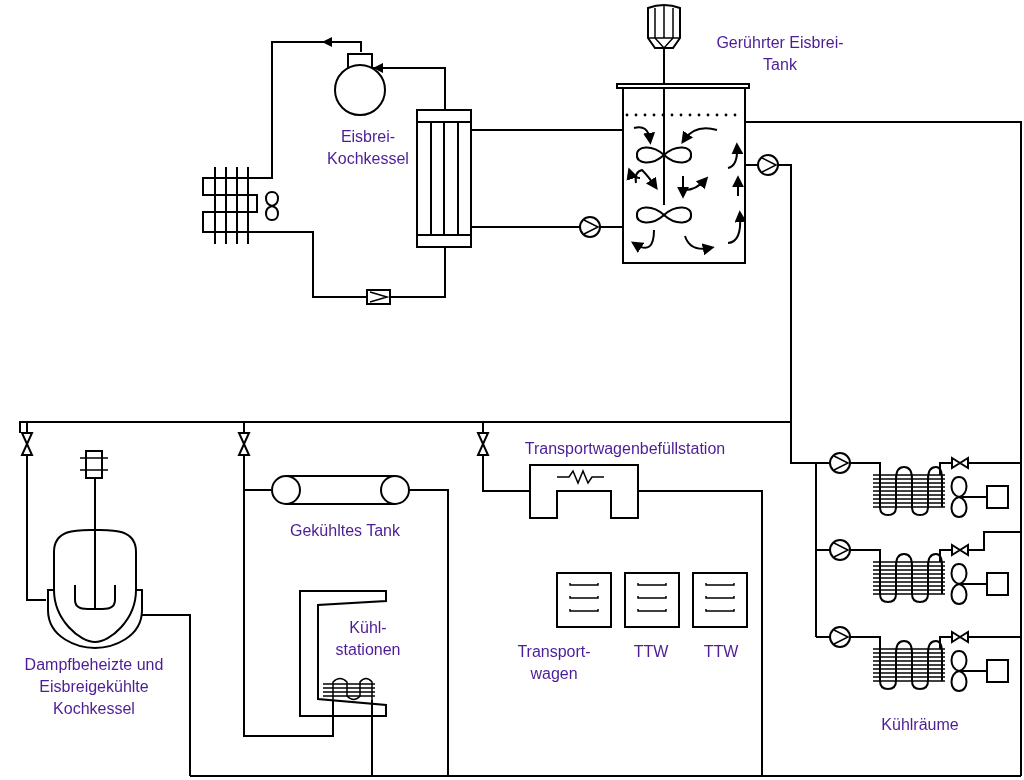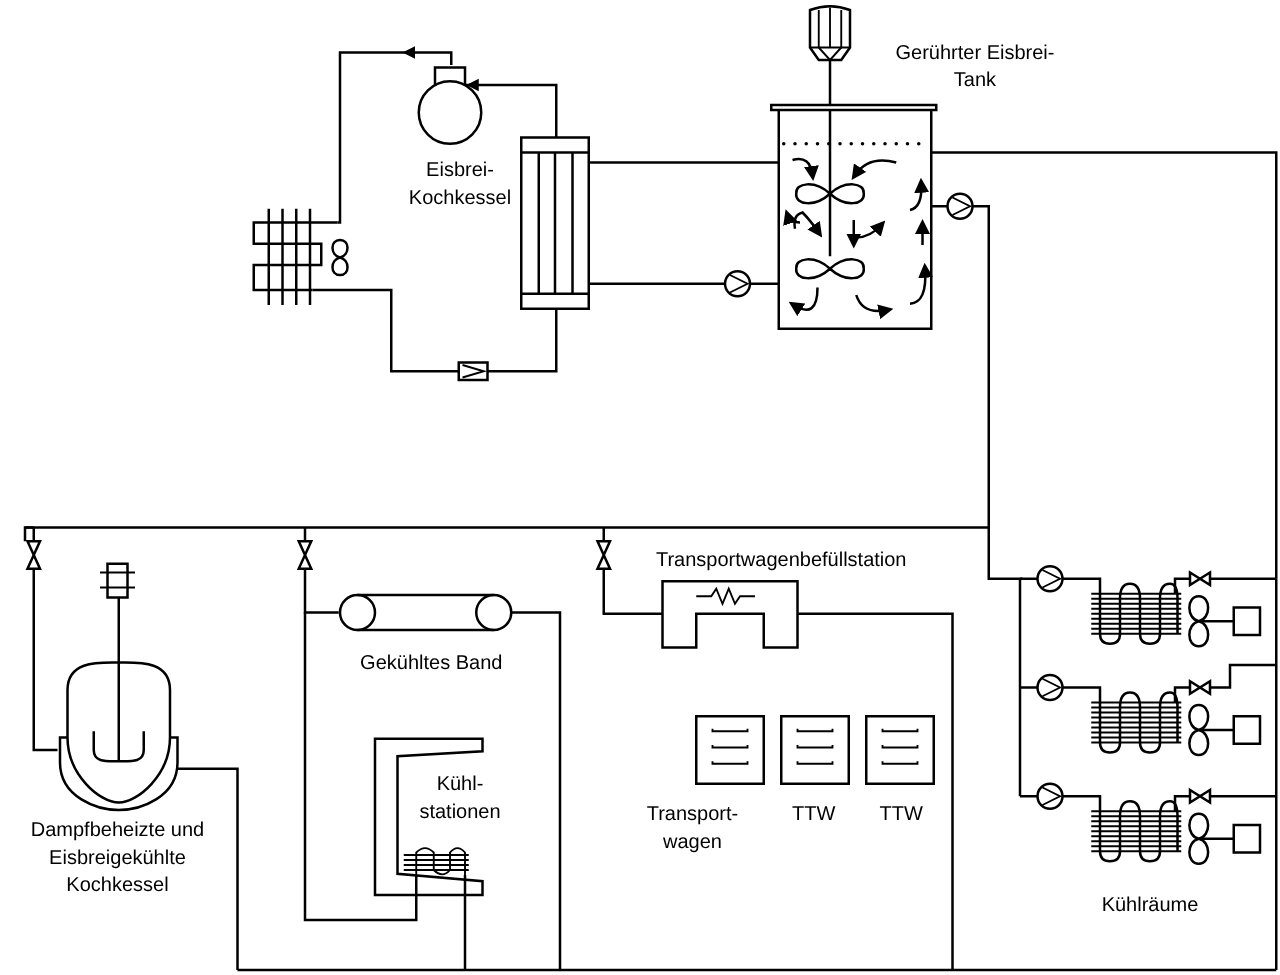--- a/index.html
+++ b/index.html
@@ -6,21 +6,21 @@
   body { width: 1024px; height: 780px; overflow: hidden; position: relative; }
   svg { position: absolute; left: 0; top: 0; }
   .ln { stroke: #000; stroke-width: 2; fill: none; }
   .lt { stroke: #000; stroke-width: 1.5; fill: none; }
   .fw { stroke: #000; stroke-width: 2; fill: #fff; }
   .fk { fill: #000; stroke: none; }
   .lbl {
     position: absolute;
     font-family: "Liberation Sans", sans-serif;
     font-size: 16px;
-    color: #000000;
+    color: #4c1d95;
     text-align: center;
     line-height: 22px;
     white-space: pre;
   }
 </style>
 </head>
 <body>
 
 <svg width="1024" height="780" viewBox="0 0 1024 780">
   <defs>
@@ -312,21 +312,21 @@
   <line class="ln" x1="190" y1="776" x2="1021" y2="776"></line>
 </svg>
 
 <div class="lbl" style="left:318px; top:126px; width:100px;">Eisbrei-
 Kochkessel</div>
 <div class="lbl" style="left:700px; top:32px; width:160px;">Gerührter Eisbrei-
 Tank</div>
 <div class="lbl" style="left:4px; top:654px; width:180px;text-align:center;">Dampfbeheizte und
 Eisbreigekühlte
 Kochkessel</div>
-<div class="lbl" style="left:270px; top:520px; width:150px;">Gekühltes Band</div>
+<div class="lbl" style="left:270px; top:520px; width:150px;">Gekühltes Tank</div>
 <div class="lbl" style="left:318px; top:617px; width:100px;">Kühl-
 stationen</div>
 <div class="lbl" style="left:500px; top:438px; width:250px;">Transportwagenbefüllstation</div>
 <div class="lbl" style="left:509px; top:641px; width:90px;">Transport-
 wagen</div>
 <div class="lbl" style="left:626px; top:641px; width:50px;">TTW</div>
 <div class="lbl" style="left:696px; top:641px; width:50px;">TTW</div>
 <div class="lbl" style="left:860px; top:714px; width:120px;">Kühlräume</div>
 
 </body></html>

